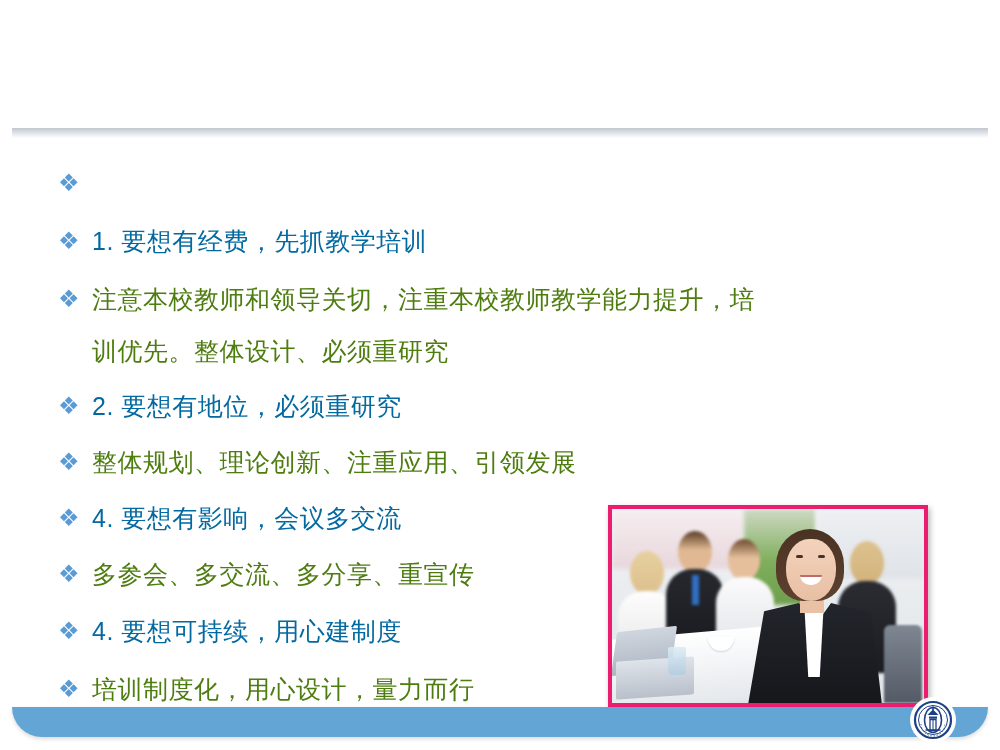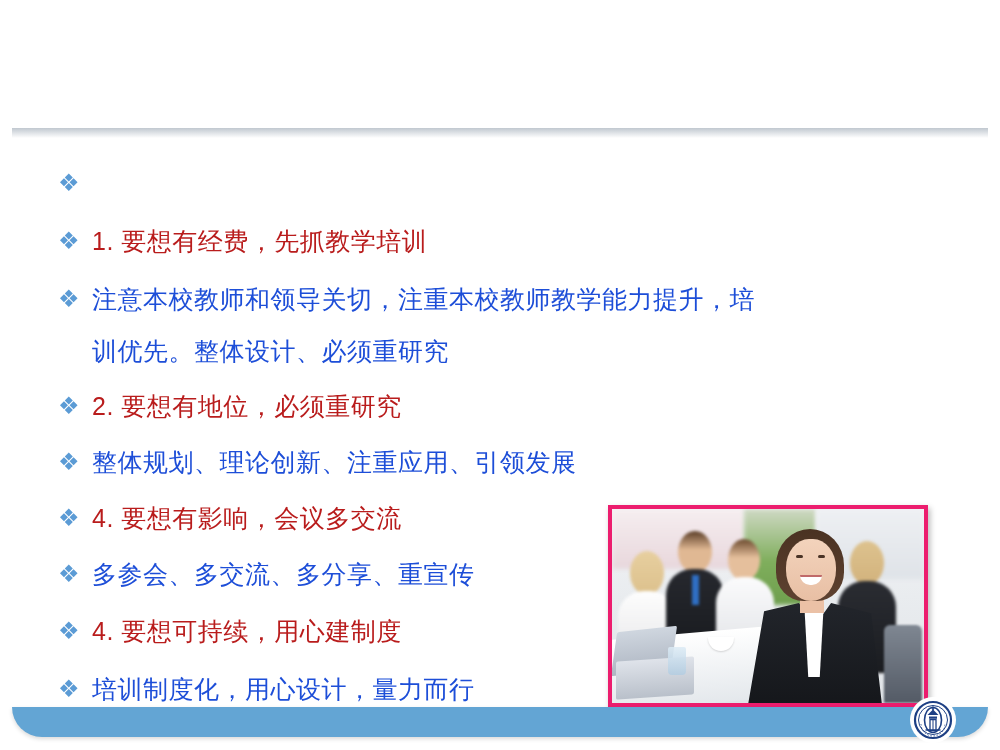--- a/index.html
+++ b/index.html
@@ -132,22 +132,22 @@
     font-family: "DejaVu Sans", sans-serif;
   }
   .bullet-mark.empty { visibility: hidden; }
   .bullet-text {
     font-size: 25px;
     line-height: 34px;
     white-space: pre;
     letter-spacing: 0.5px;
   }
   .c-red    { color: #fe0000; }
-  .c-magenta{ color: #b91c1c; }
-  .c-blue   { color: #1d4ed8; }
+  .c-magenta{ color: #0369a1; }
+  .c-blue   { color: #4d7c0f; }
 
   
   .photo-frame {
     position: absolute;
     left: 608px;
     top: 505px;
     width: 312px;
     height: 194px;
     border: 4px solid #ec1d6e;
     background: #ffffff;

